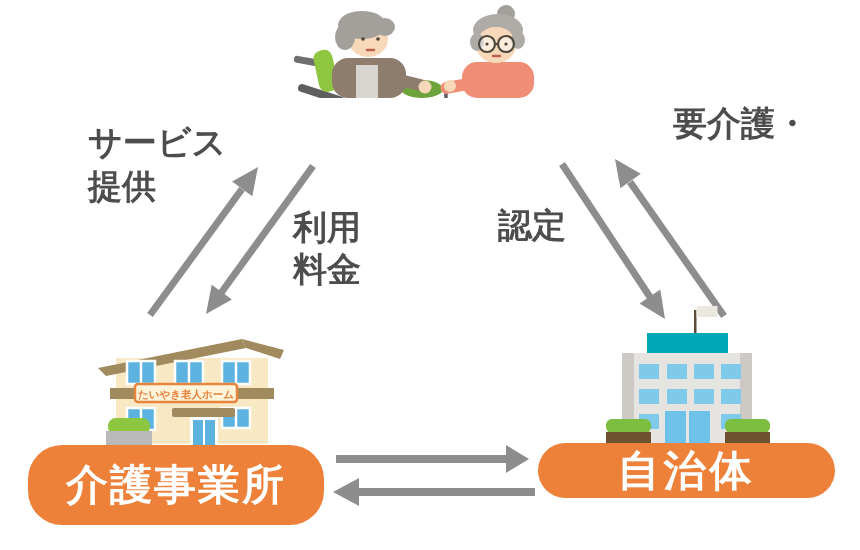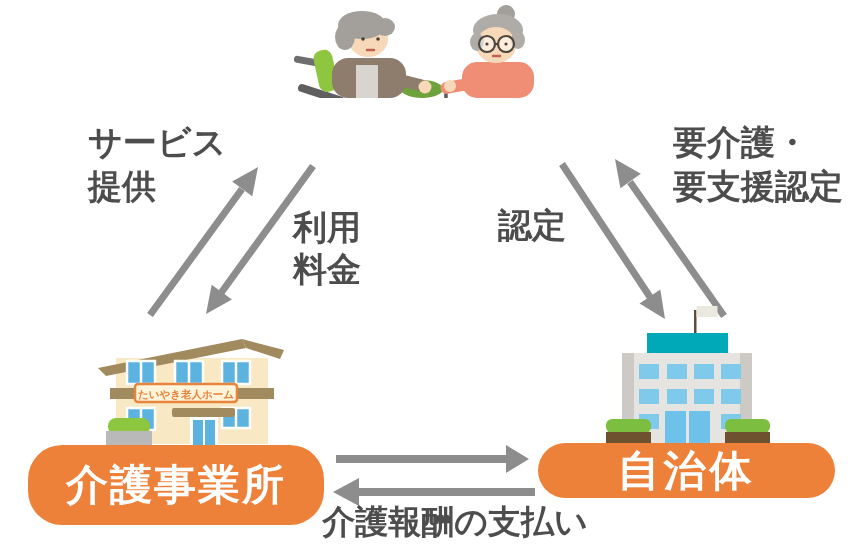--- a/index.html
+++ b/index.html
@@ -196,21 +196,19 @@
 
   <div class="lbl" style="left:293px;top:206px;line-height:42px;">
     <div>利用</div>
     <div>料金</div>
   </div>
 
   <div class="lbl" style="left:498px;top:203px;">
     <div>認定</div>
   </div>
 
-  <div class="lbl" style="left:673px;top:120px;">
+  <div class="lbl" style="left:673px;top:101px;">
     <div>要介護・</div>
-    <div>要支援認定</div>
-  </div>
-
-
-  <div class="lbl lbl-center" style="left:310px;top:503px;width:290px;">介護報酬の支払い</div>
+  </div>
+
+
 
 </div>
 
 </body></html>

